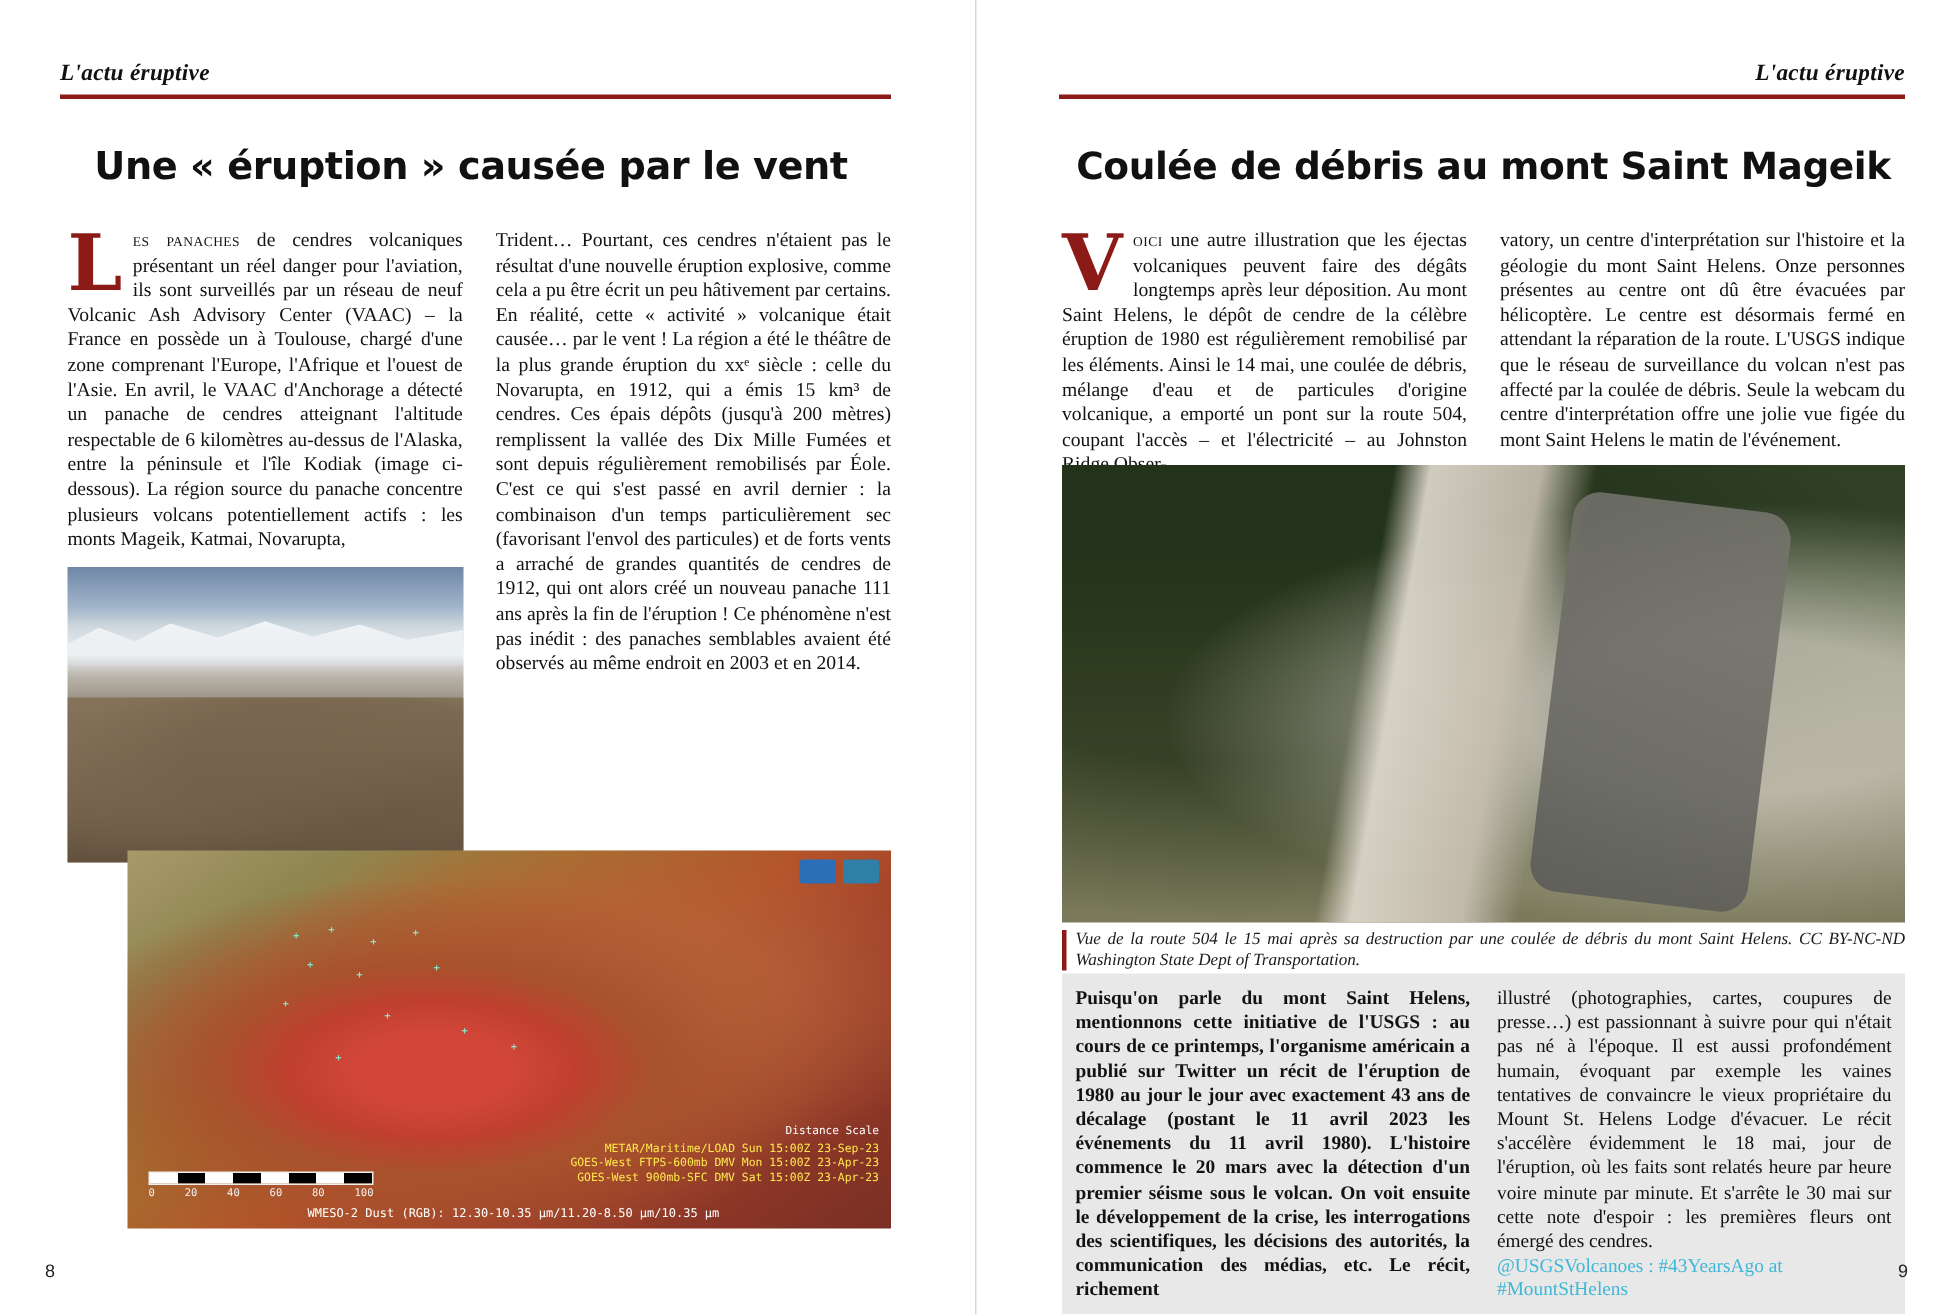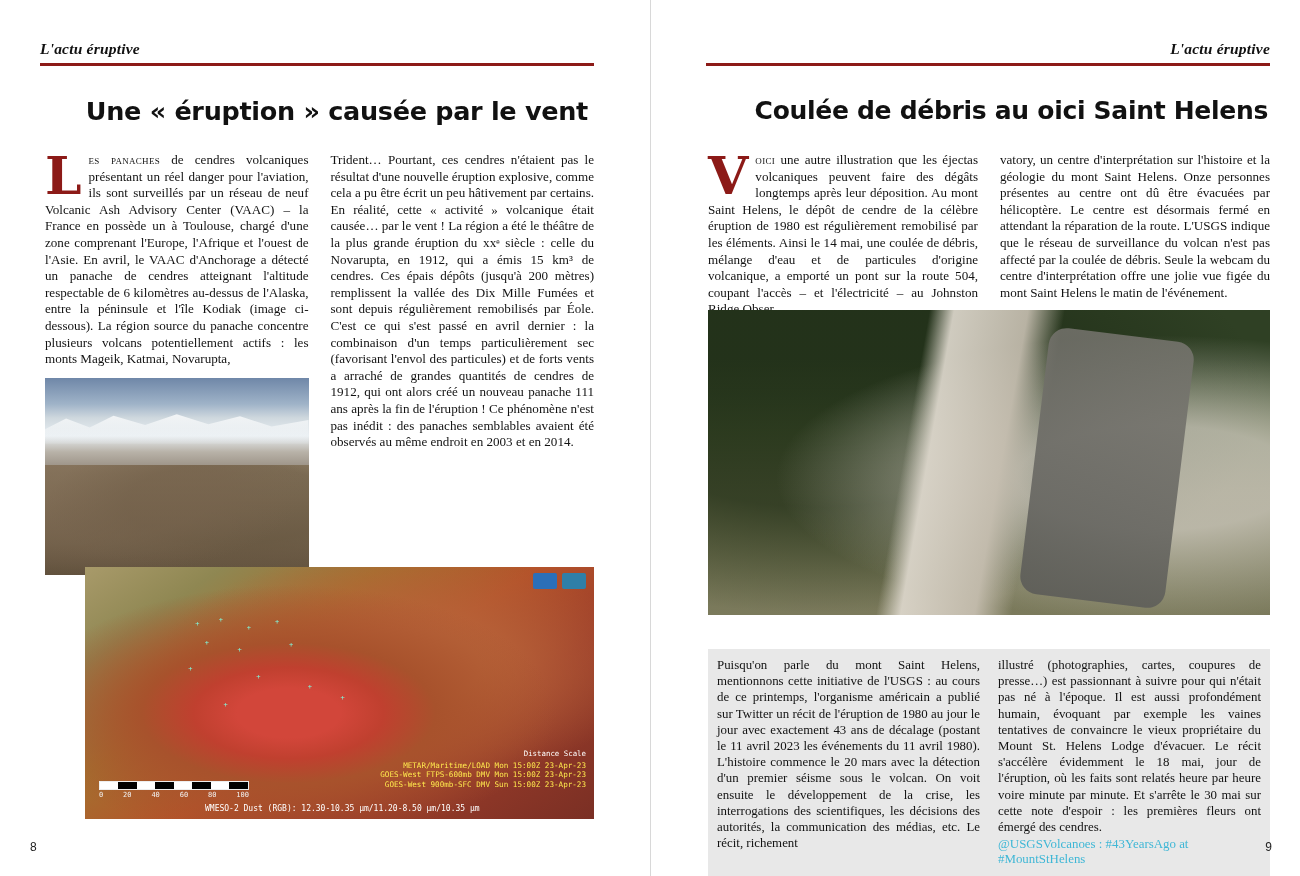--- a/index.html
+++ b/index.html
@@ -64,21 +64,21 @@
   }
   .page.left .rule-wrap  { margin-top: 2px; }
   .page.right .rule-wrap { margin-top: 2px; }
 
   
   h1.article-title {
     font-family: "DejaVu Sans", sans-serif;
     font-weight: bold;
     font-size: 25.5px;
     letter-spacing: -0.3px;
-    text-align: right;
+    text-align: center;
     margin: 0;
     position: absolute;
     top: 96px;
     left: 0;
     right: 0;
     color: #111;
   }
   .page.left h1.article-title  { padding: 0 44px 0 40px; }
   .page.right h1.article-title { padding: 0 32px 0 42px; font-size: 25px; }
 
@@ -353,59 +353,60 @@
             <span>20</span>
             <span>40</span>
             <span>60</span>
             <span>80</span>
             <span>100</span>
           </div>
         </div>
 
         <div class="sat-text-block">
           <div class="hdr" style="margin-bottom:2px;">Distance Scale</div>
-          <div>METAR/Maritime/LOAD Mon 15:00Z 23-Apr-23</div>
+          <div>METAR/Maritime/LOAD Sun 15:00Z 23-Sep-23</div>
           <div>GOES-West FTPS-600mb DMV Mon 15:00Z 23-Apr-23</div>
-          <div>GOES-West 900mb-SFC DMV Sun 15:00Z 23-Apr-23</div>
+          <div>GOES-West 900mb-SFC DMV Sat 15:00Z 23-Apr-23</div>
         </div>
       </div>
     </div>
 
     <div class="folio">8</div>
   </div>
 
   <div class="gutter"></div>
 
   <div class="page right">
 
     <div class="runhead">
       <div class="runhead-text">L'actu éruptive</div>
       <div class="rule-wrap">
           <div class="rule"></div>
         </div>
     </div>
 
-    <h1 class="article-title">Coulée de débris au oici Saint Helens</h1>
+    <h1 class="article-title">Coulée de débris au mont Saint Mageik</h1>
 
     <div class="cols">
       <div class="col">
         <p class="body"><span class="dropcap">V</span><span class="smallcaps">oici</span><span> une autre illustration que les éjectas volcaniques peuvent faire des dégâts longtemps après leur déposition. Au mont Saint Helens, le dépôt de cendre de la célèbre éruption de 1980 est régulièrement remobilisé par les éléments. Ainsi le 14 mai, une coulée de débris, mélange d'eau et de particules d'origine volcanique, a emporté un pont sur la route 504, coupant l'accès – et l'électricité – au Johnston Ridge Obser-</span></p>
       </div>
       <div class="col">
         <p class="body">vatory, un centre d'interprétation sur l'histoire et la géologie du mont Saint Helens. Onze personnes présentes au centre ont dû être évacuées par hélicoptère. Le centre est désormais fermé en attendant la réparation de la route. L'USGS indique que le réseau de surveillance du volcan n'est pas affecté par la coulée de débris. Seule la webcam du centre d'interprétation offre une jolie vue figée du mont Saint Helens le matin de l'événement.</p>
       </div>
     </div>
 
     <div style="position:absolute; left:40px; right:30px; top:310px;">
       <div class="photo photo-debris"></div>
+      <p class="caption" style="margin-top:5px;">Vue de la route 504 le 15 mai après sa destruction par une coulée de débris du mont Saint Helens. CC BY-NC-ND Washington State Dept of Transportation.</p>
     </div>
 
     <div class="greybox" style="position:absolute; left:40px; right:30px; top:640px;">
       <div style="display:flex; gap:18px;">
-        <div style="width:272px;">
+        <div style="width:272px;font-weight:bold;">
           <p class="body">Puisqu'on parle du mont Saint Helens, mentionnons cette initiative de l'USGS : au cours de ce printemps, l'organisme américain a publié sur Twitter un récit de l'éruption de 1980 au jour le jour avec exactement 43 ans de décalage (postant le 11 avril 2023 les événements du 11 avril 1980). L'histoire commence le 20 mars avec la détection d'un premier séisme sous le volcan. On voit ensuite le développement de la crise, les interrogations des scientifiques, les décisions des autorités, la communication des médias, etc. Le récit, richement</p>
         </div>
         <div style="width:272px;">
           <p class="body">illustré (photographies, cartes, coupures de presse…) est passionnant à suivre pour qui n'était pas né à l'époque. Il est aussi profondément humain, évoquant par exemple les vaines tentatives de convaincre le vieux propriétaire du Mount St. Helens Lodge d'évacuer. Le récit s'accélère évidemment le 18 mai, jour de l'éruption, où les faits sont relatés heure par heure voire minute par minute. Et s'arrête le 30 mai sur cette note d'espoir : les premières fleurs ont émergé des cendres.</p>
           <p class="hashtags" style="margin:2px 0 0 0;">@USGSVolcanoes : #43YearsAgo at #MountStHelens</p>
         </div>
       </div>
     </div>
 
     <div class="folio">9</div>

